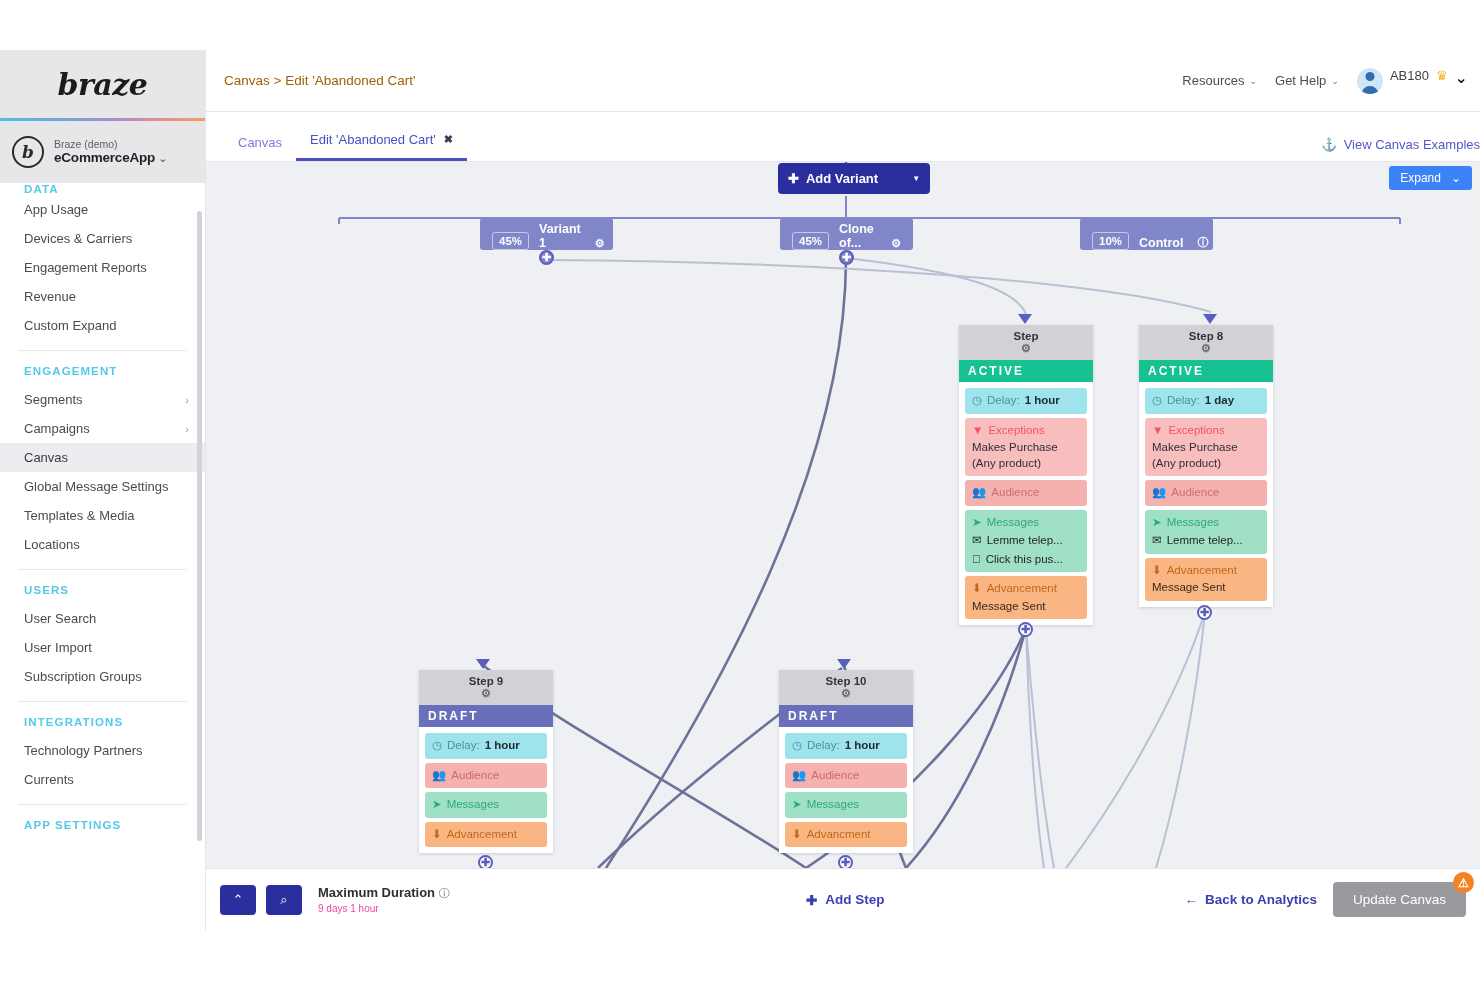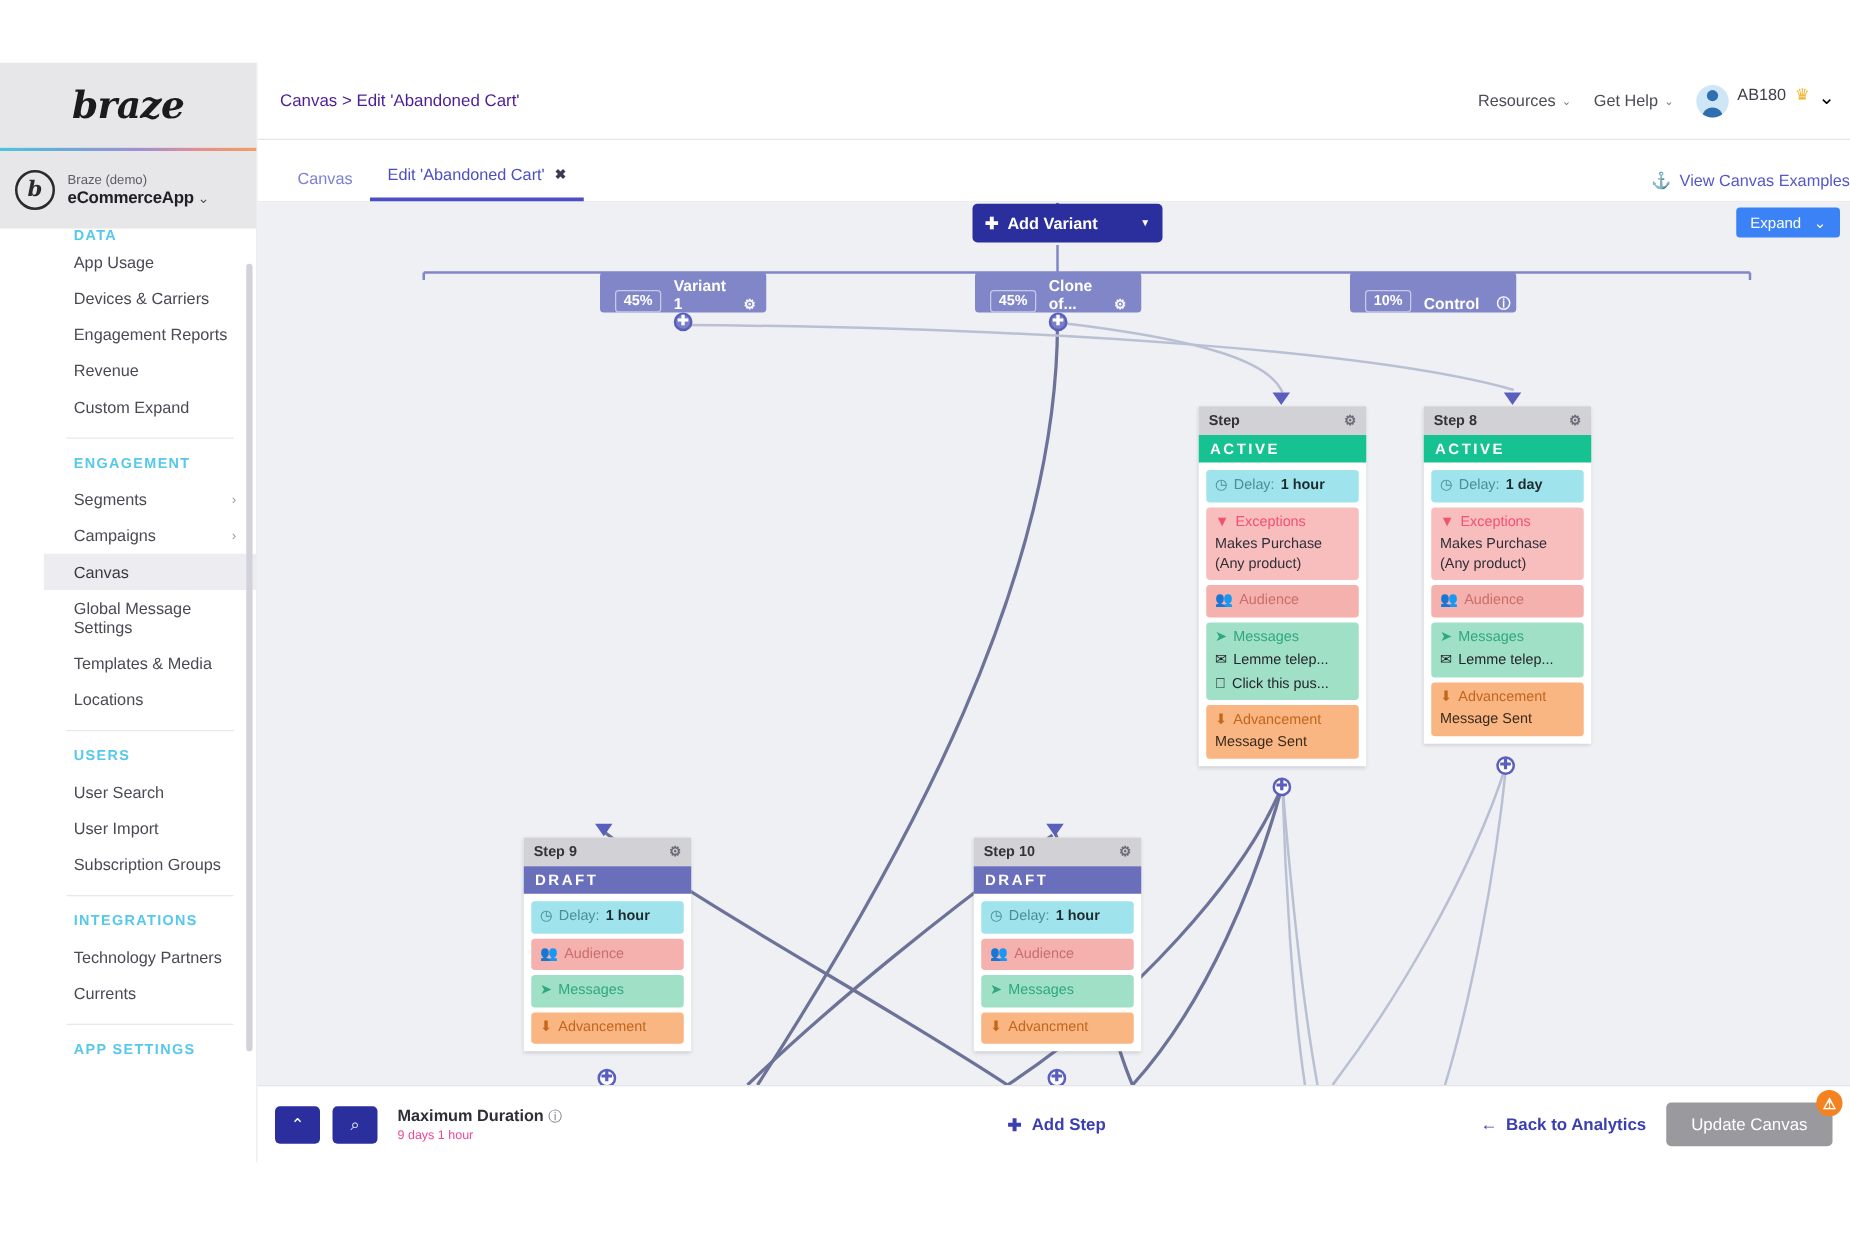--- a/index.html
+++ b/index.html
@@ -37,21 +37,21 @@
     display:flex; align-items:center; justify-content:center;
     font-family:"DejaVu Serif", serif; font-style:italic; font-weight:700;
     font-size: 17px; color:#2b2b2b; flex: none;
   }
   .ws-text { line-height: 1.15; }
   .ws-sub { font-size: 10.5px; color: #5d5d63; }
   .ws-name { font-size: 13.5px; color: #1f1f24; font-weight: 700; letter-spacing:-0.2px;}
   .ws-name .chev { font-weight: 400; font-size: 11px; color:#4a4a50; margin-left:3px;}
 
   .nav-scroll { position: relative; height: 742px; overflow: hidden; background:#fff; }
-  .nav-inner { padding-top: 0px; padding-left: 35px; }
+  .nav-inner { padding-top: 0px; }
   .nav-sec-head {
     font-size: 11.5px; font-weight: 700; color: #56c8ea; letter-spacing: 1.1px;
     padding: 10px 0 8px 24px; text-transform: uppercase;
   }
   .nav-sec-head.clipped { height: 12px; overflow: hidden; padding-top:0; padding-bottom:0; }
   .nav-item {
     display: flex; align-items: center; justify-content: space-between;
     padding: 7px 16px 7px 24px; font-size: 13px; color: #4a4a55; cursor: pointer;
   }
   .nav-item.active { background: #ededf1; color:#3a3a44; }
@@ -62,21 +62,21 @@
     background: #d2d2da; border-radius: 3px;
   }
 
   
   .topbar {
     position: absolute; left: 206px; top: 50px; width: 1274px; height: 62px;
     background:#fff; border-bottom: 1px solid #e6e6ea;
     display:flex; align-items:center; justify-content: space-between;
     padding: 0 12px 0 18px;
   }
-  .breadcrumb { font-size: 13.5px; color: #4c1d95; }
+  .breadcrumb { font-size: 13.5px; color: #a16207; }
   .topbar-right { display:flex; align-items:center; gap: 18px; }
   .tb-link { font-size: 13px; color:#4c4c57; cursor:pointer; display:flex; align-items:center; gap:5px;}
   .tb-link .chev { font-size: 9px; color:#70707c; }
   .avatar {
     width: 26px; height: 26px; border-radius: 50%;
     background: #cfe6f7; position: relative; overflow:hidden; flex:none;
   }
   .avatar::before {
     content:""; position:absolute; left:50%; top:4px; transform:translateX(-50%);
     width:9px; height:9px; border-radius:50%; background:#2f6fb0;
@@ -147,21 +147,21 @@
   }
   .plus-node.filled { background:#7a7fc6; border-color:#5a5fbe; color:#fff; }
 
   
   .step-card {
     position:absolute; width:134px; background:#fff; z-index:25;
     box-shadow: 0 1px 3px rgba(40,40,60,.18); cursor:pointer;
   }
   .sc-head {
     background:#d2d2d6; padding: 5px 8px; display:flex; align-items:center;
-    justify-content:space-between; font-size:11.5px; font-weight:700; color:#33333c;
+    justify-content:space-between; font-size:11.5px; font-weight:700; color:#33333c;flex-direction:column;
   }
   .sc-head .gear { font-size:11px; color:#6c6c78; }
   .sc-status {
     padding: 4px 9px; font-size: 12px; font-weight:700; letter-spacing: 2px; color:#fff;
   }
   .sc-status.active { background:#16c192; }
   .sc-status.draft  { background:#6a6fbc; }
   .sc-body { padding: 6px; display:flex; flex-direction:column; gap:4px; }
   .pill { border-radius:3px; padding: 5px 7px; font-size:11.5px; line-height:1.35; }
   .pill .hd { display:flex; align-items:center; gap:5px; font-weight:400; }

